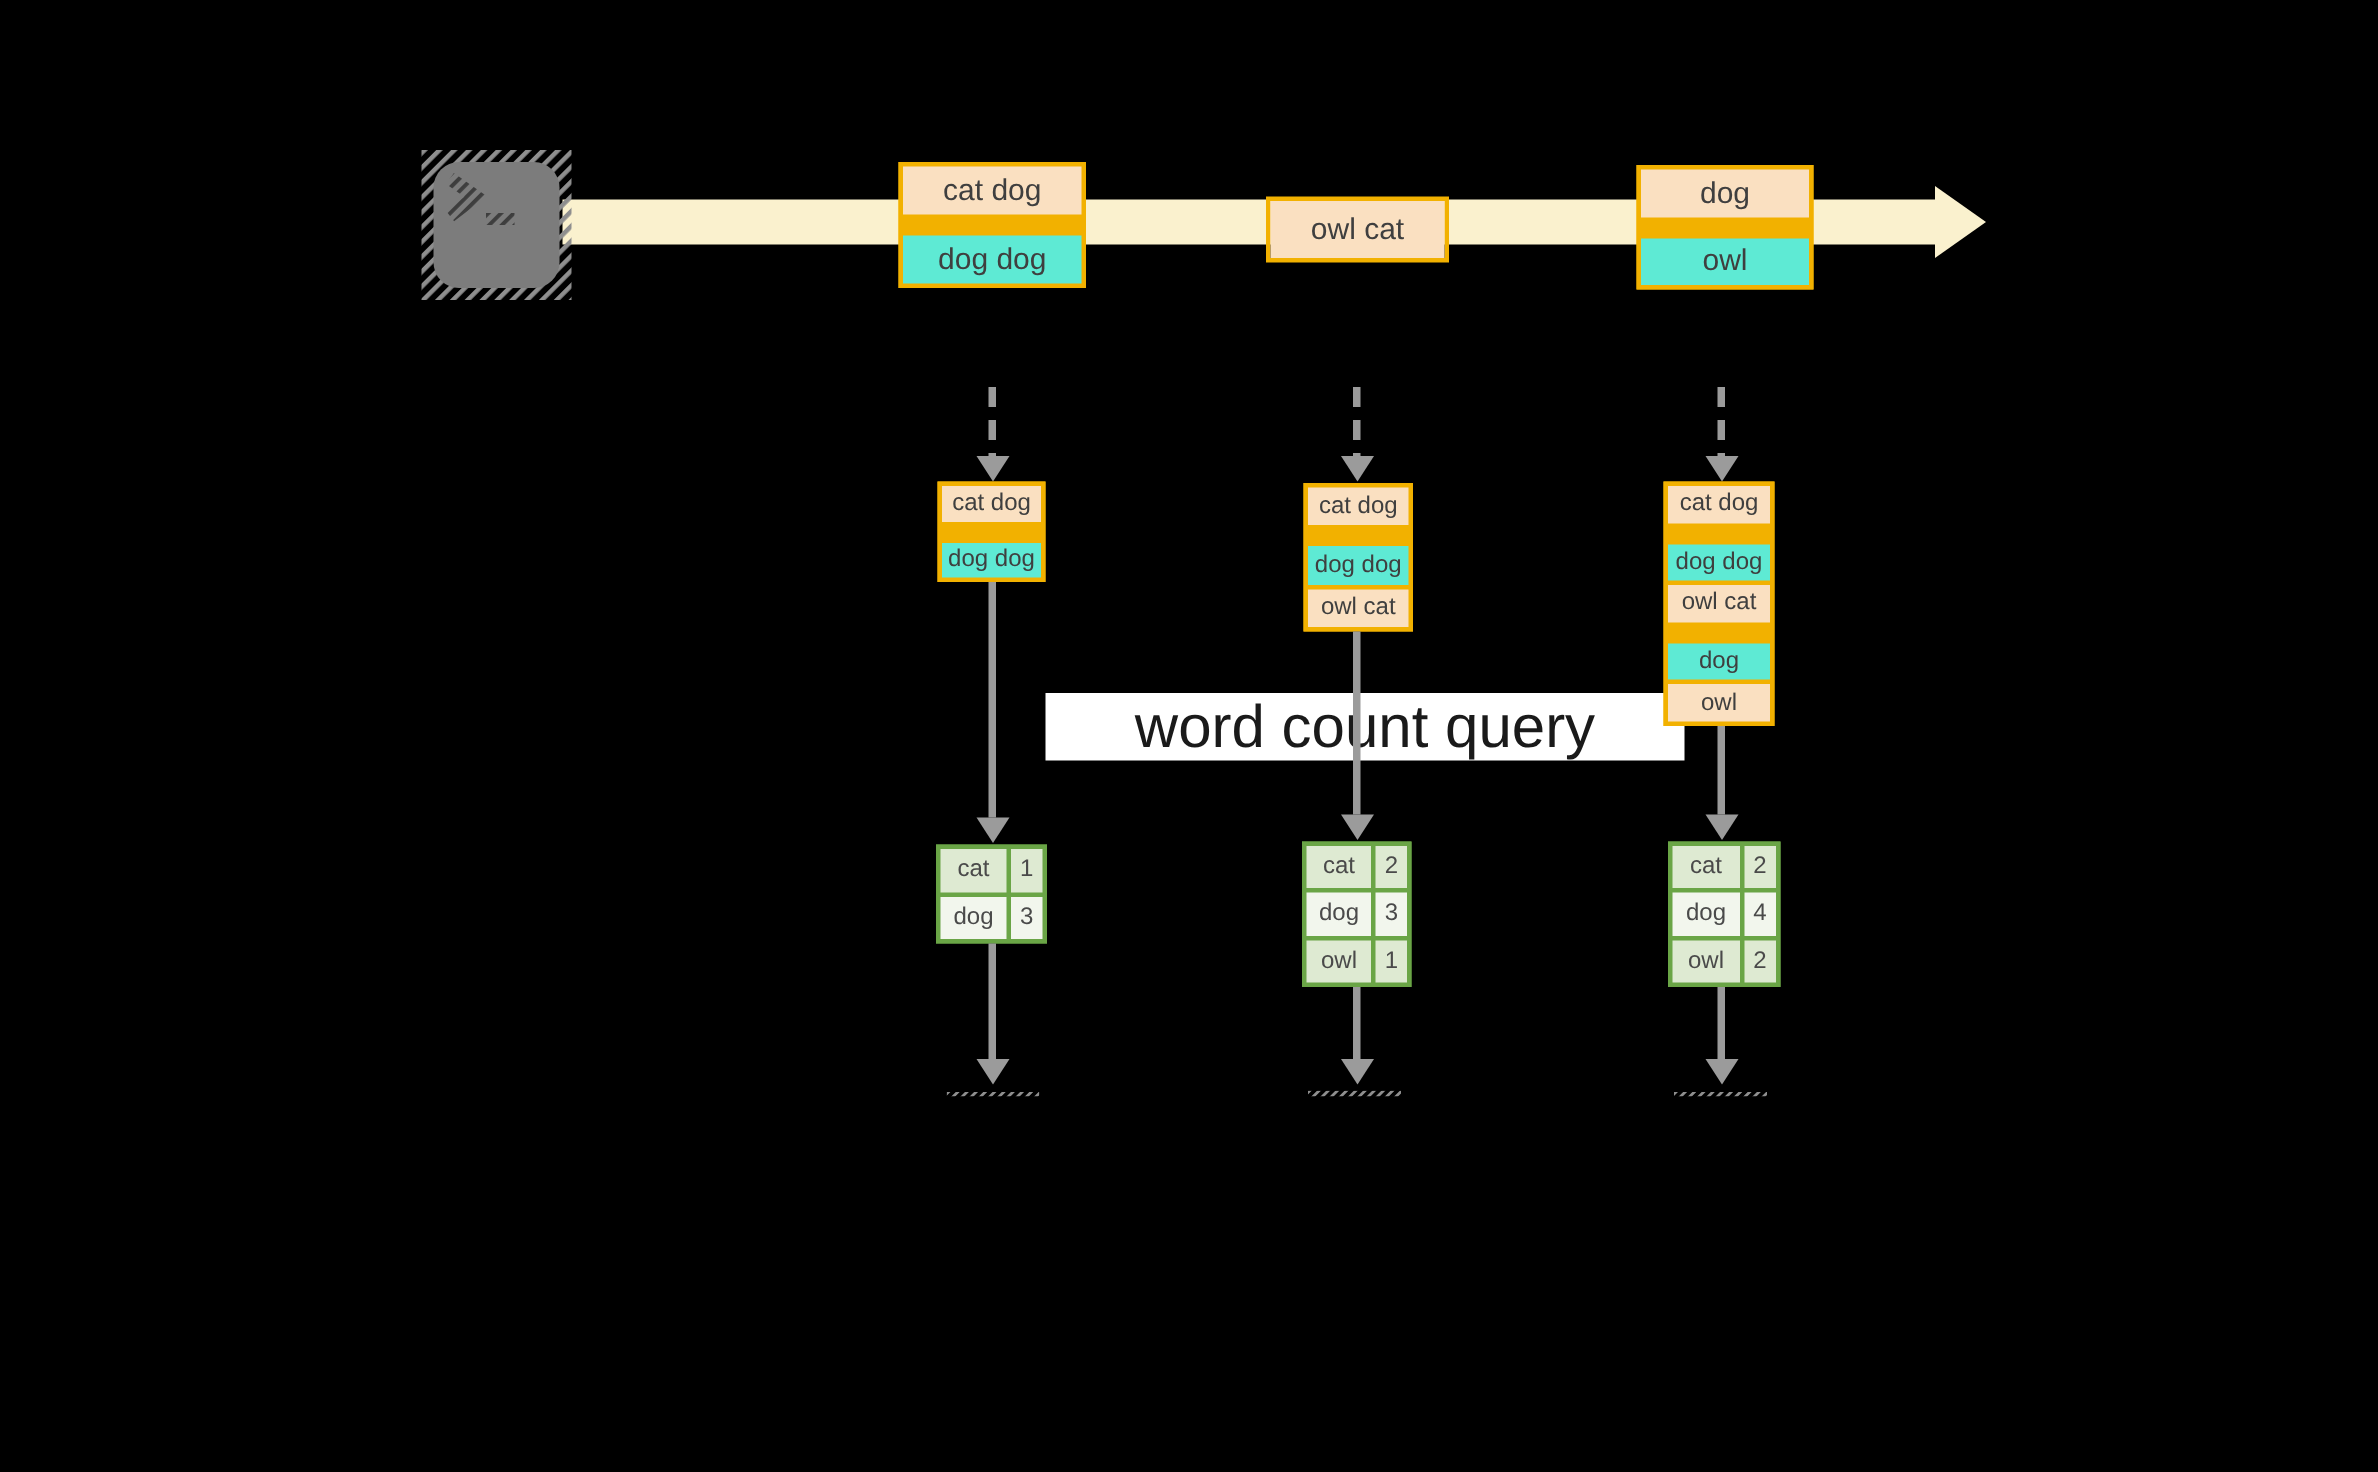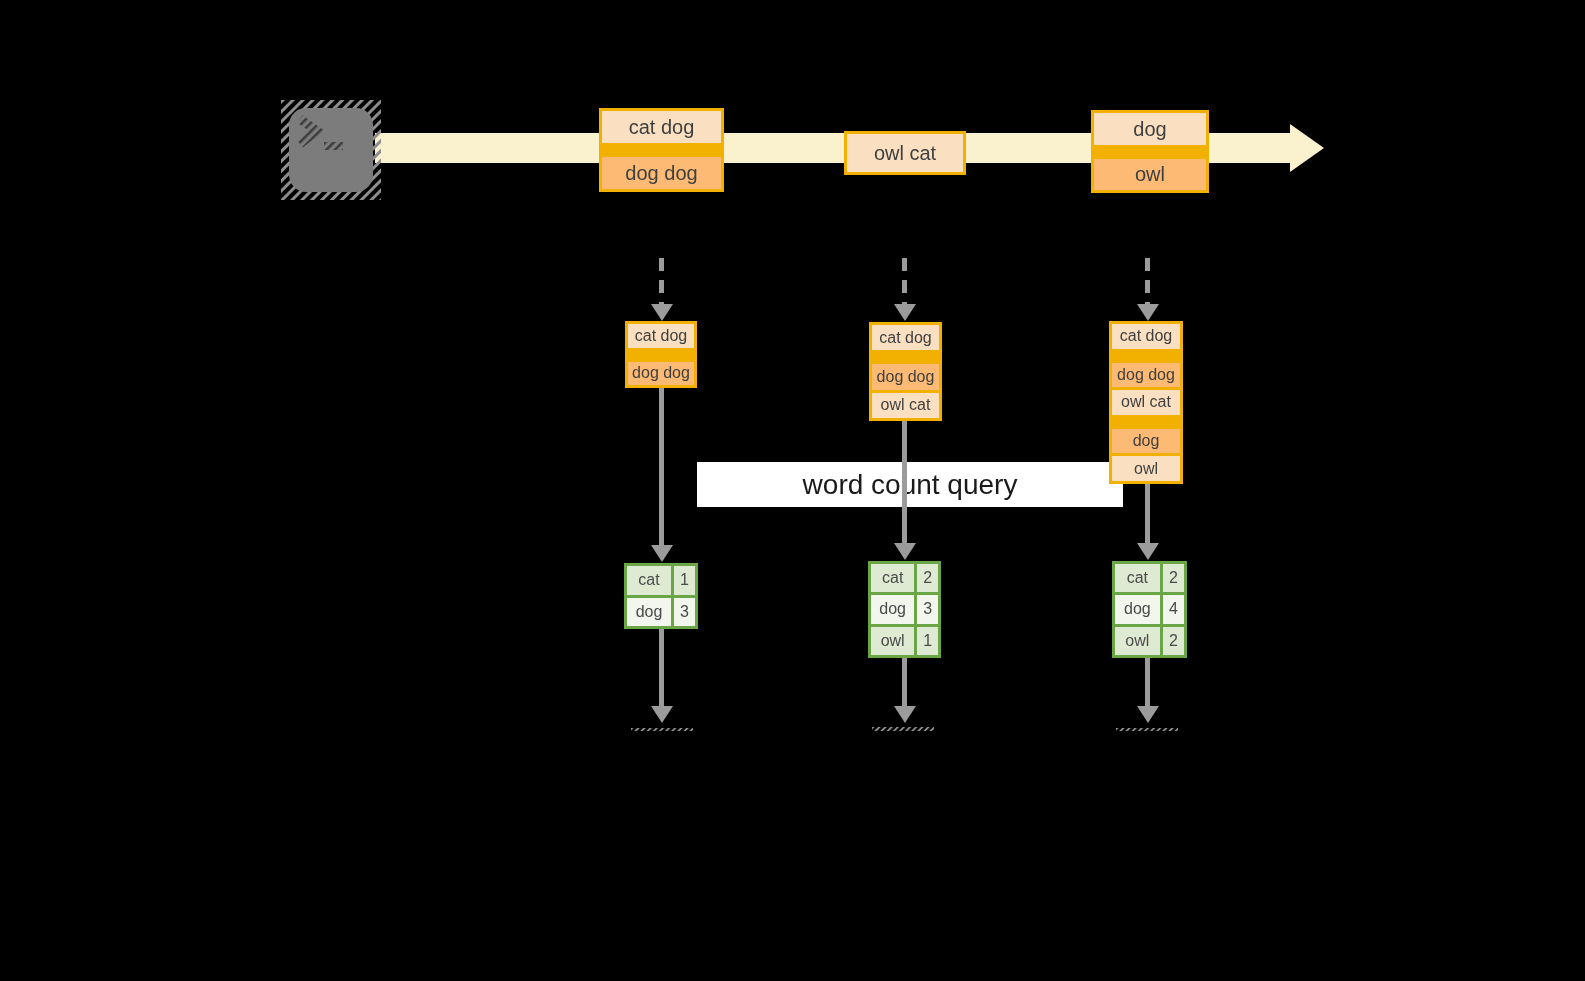--- a/index.html
+++ b/index.html
@@ -12,31 +12,31 @@
   .stream-head{position:absolute;left:1290px;top:124px;width:0;height:0;
     border-top:24px solid transparent;border-bottom:24px solid transparent;border-left:34px solid #FAF1CE;}
   
   .ebox{position:absolute;box-sizing:border-box;border:3px solid #F2B100;background:#F2B100;
     display:flex;flex-direction:column;gap:3px;}
   .ecell{flex:1;display:flex;align-items:center;justify-content:center;
     color:#3F3F3F;font-size:20px;line-height:1;}
   .bcell{flex:1;display:flex;align-items:center;justify-content:center;
     color:#3F3F3F;font-size:16px;line-height:1;}
   .fill-a{background:#FAE0C1;}
-  .fill-b{background:#fdba74;margin-top:11px;}
+  .fill-b{background:#5eead4;margin-top:11px;}
   
   .dash{position:absolute;width:5px;
     background:repeating-linear-gradient(180deg,#9B9B9B 0 13px,transparent 13px 22px);}
   .vline{position:absolute;width:5px;background:#9B9B9B;}
   .ahead{position:absolute;width:0;height:0;
     border-left:11px solid transparent;border-right:11px solid transparent;border-top:17px solid #9B9B9B;}
   
   .qband{position:absolute;left:697px;top:462px;width:426px;height:45px;background:#FFFFFF;
     display:flex;align-items:center;justify-content:center;}
-  .qlabel{color:#1A1A1A;font-size:28px;line-height:1;}
+  .qlabel{color:#1A1A1A;font-size:40px;line-height:1;}
   
   .gtable{position:absolute;box-sizing:border-box;border:3px solid #6AA546;background:#6AA546;
     display:grid;grid-template-columns:2.1fr 1fr;gap:3px;}
   .gcell{display:flex;align-items:center;justify-content:center;color:#4A4A4A;font-size:16px;line-height:1;}
   .gfill-a{background:#DEEAD2;}
   .gfill-b{background:#F2F6ED;}
   
   .term{position:absolute;}
 </style>
 </head>

